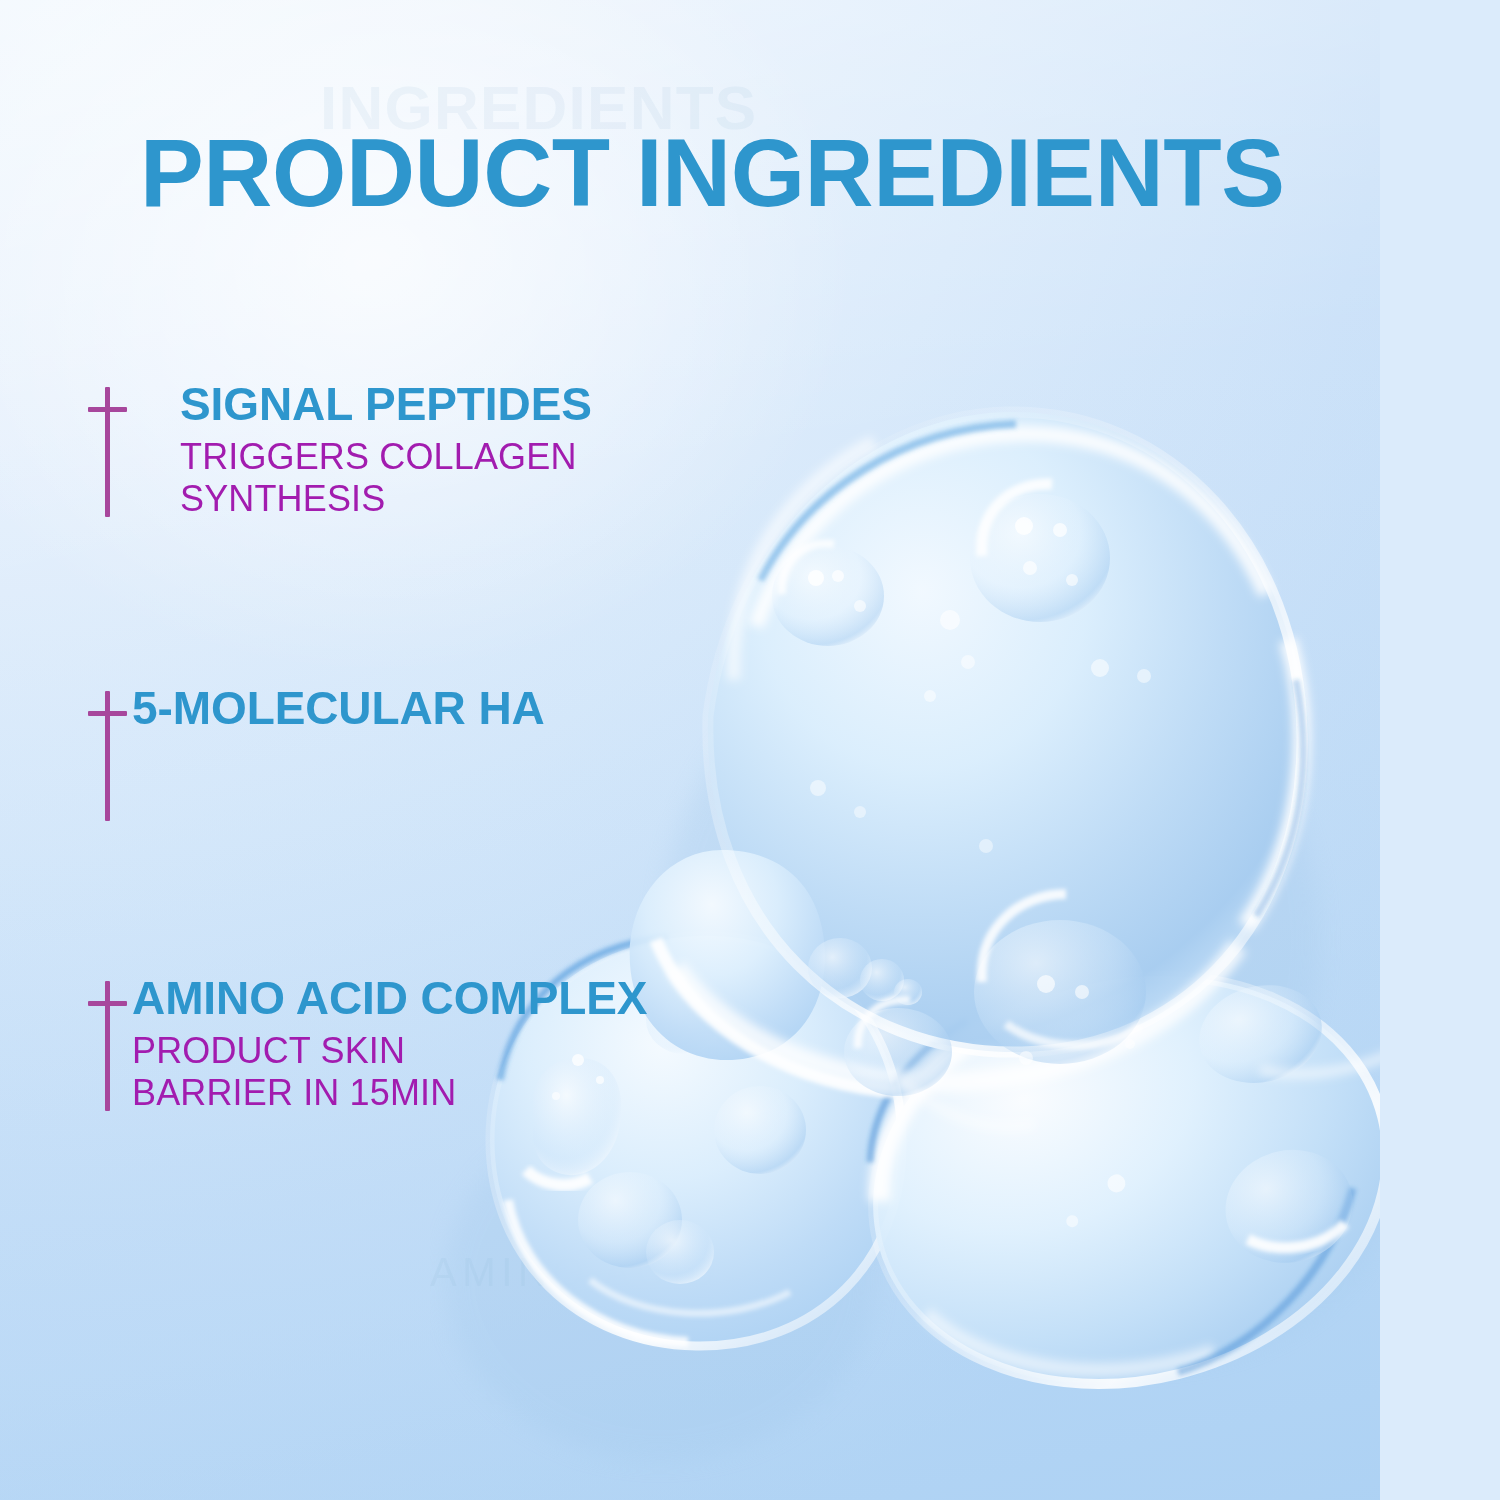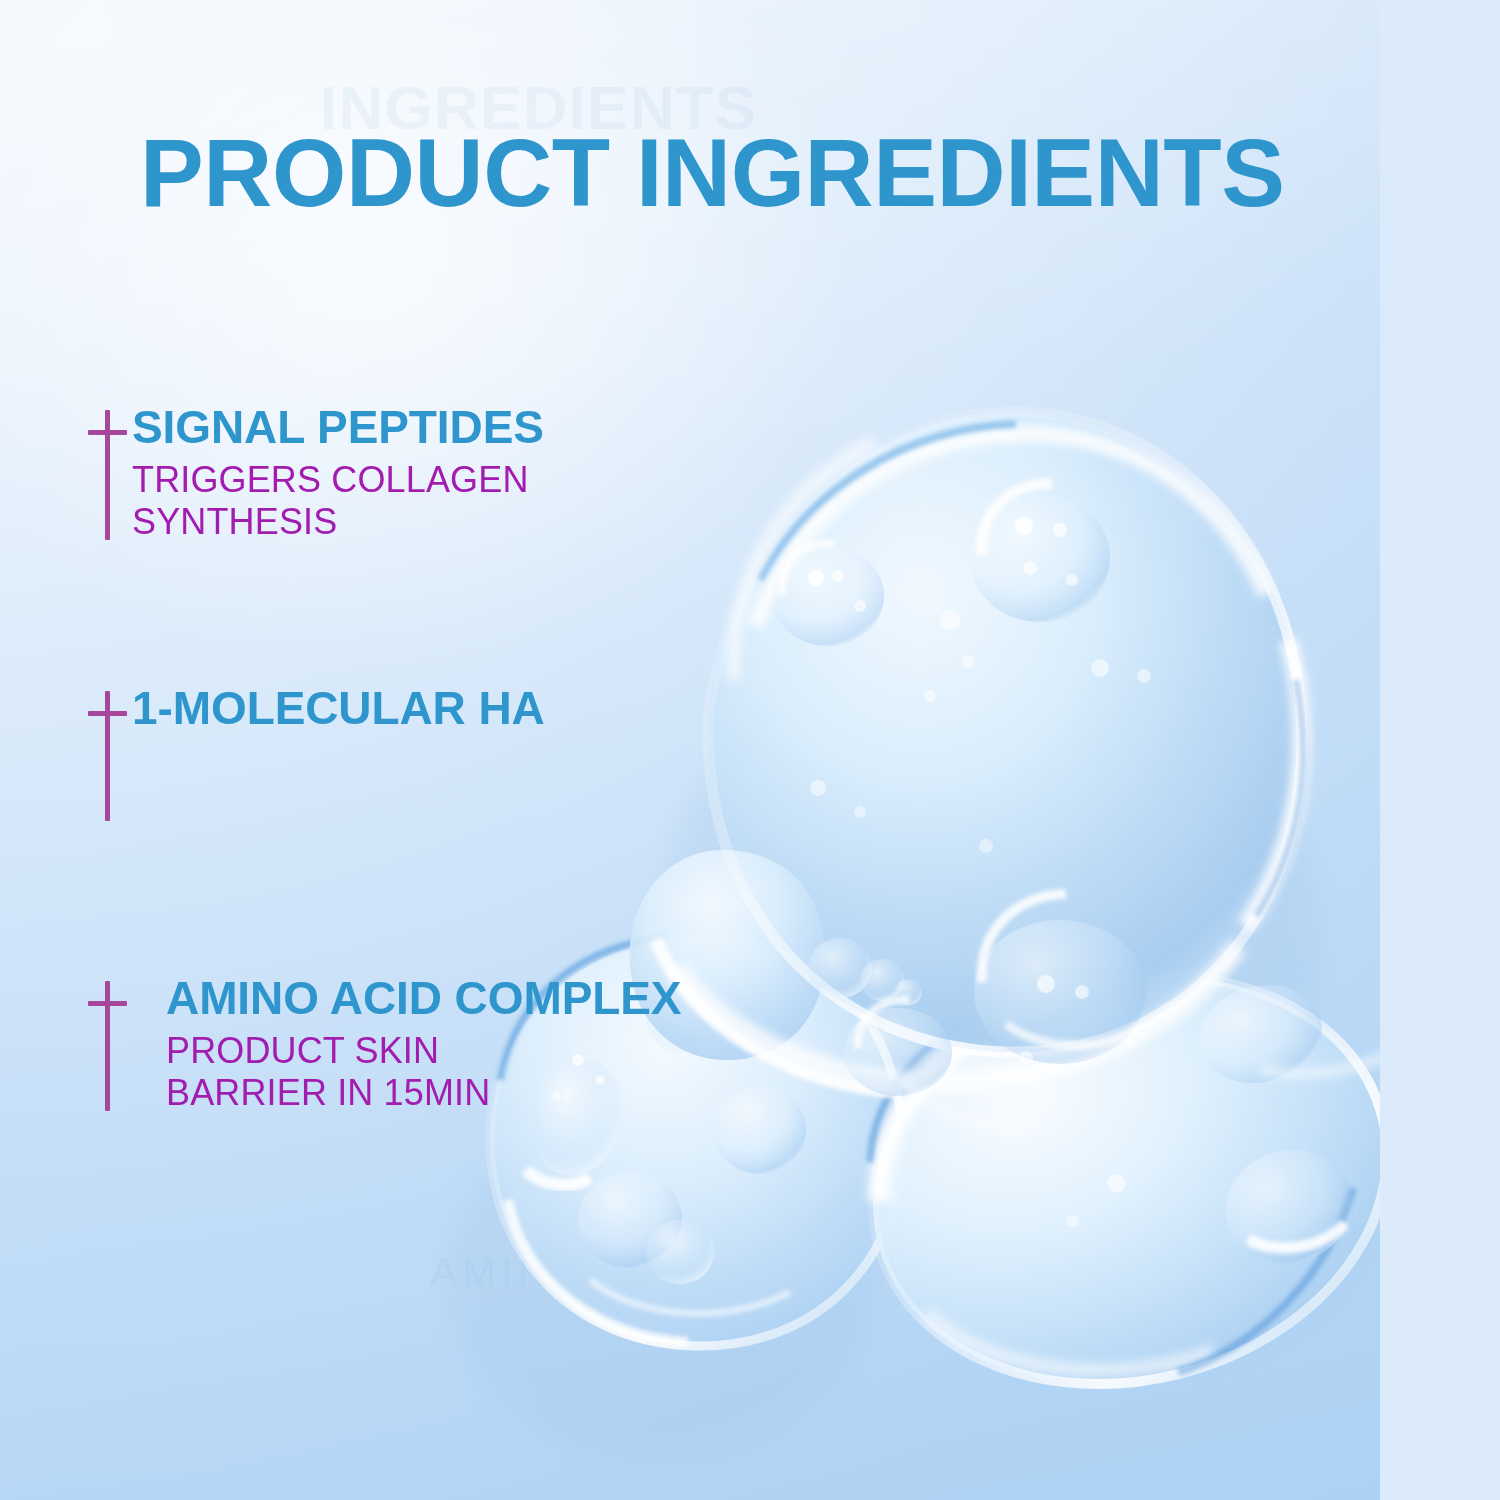--- a/index.html
+++ b/index.html
@@ -48,23 +48,23 @@
     position:absolute;left:140px;top:124px;
     font-size:97px;line-height:1;font-weight:700;
     letter-spacing:-0.004em;
     color:#2e96cd;
     white-space:nowrap;
     transform:scaleX(.985);transform-origin:left center;
   }
 
   
   .ing{position:absolute;display:flex;align-items:flex-start;}
-  .ing-1{left:88px;top:404px;}
+  .ing-1{left:88px;top:381px;gap:48px;}
   .ing-2{left:88px;top:685px;}
-  .ing-3{left:88px;top:975px;gap:34px;}
+  .ing-3{left:88px;top:975px;}
 
   .marker{
     position:relative;width:44px;flex:0 0 44px;height:136px;
   }
   .marker .v{
     position:absolute;left:17px;top:6px;width:5px;height:130px;
     background:#a7479c;border-radius:1px;
   }
   .marker .h{
     position:absolute;left:0px;top:26px;width:39px;height:5px;
@@ -267,21 +267,21 @@
 SYNTHESIS</div>
     </div>
   </div>
 
   <div class="ing ing-2">
     <div class="marker">
       <span class="v"></span>
       <span class="h"></span>
     </div>
     <div class="ing-body">
-      <div class="ing-name">1-MOLECULAR HA</div>
+      <div class="ing-name">5-MOLECULAR HA</div>
     </div>
   </div>
 
   <div class="ing ing-3">
     <div class="marker">
       <span class="v"></span>
       <span class="h"></span>
     </div>
     <div class="ing-body">
       <div class="ing-name">AMINO ACID COMPLEX</div>

